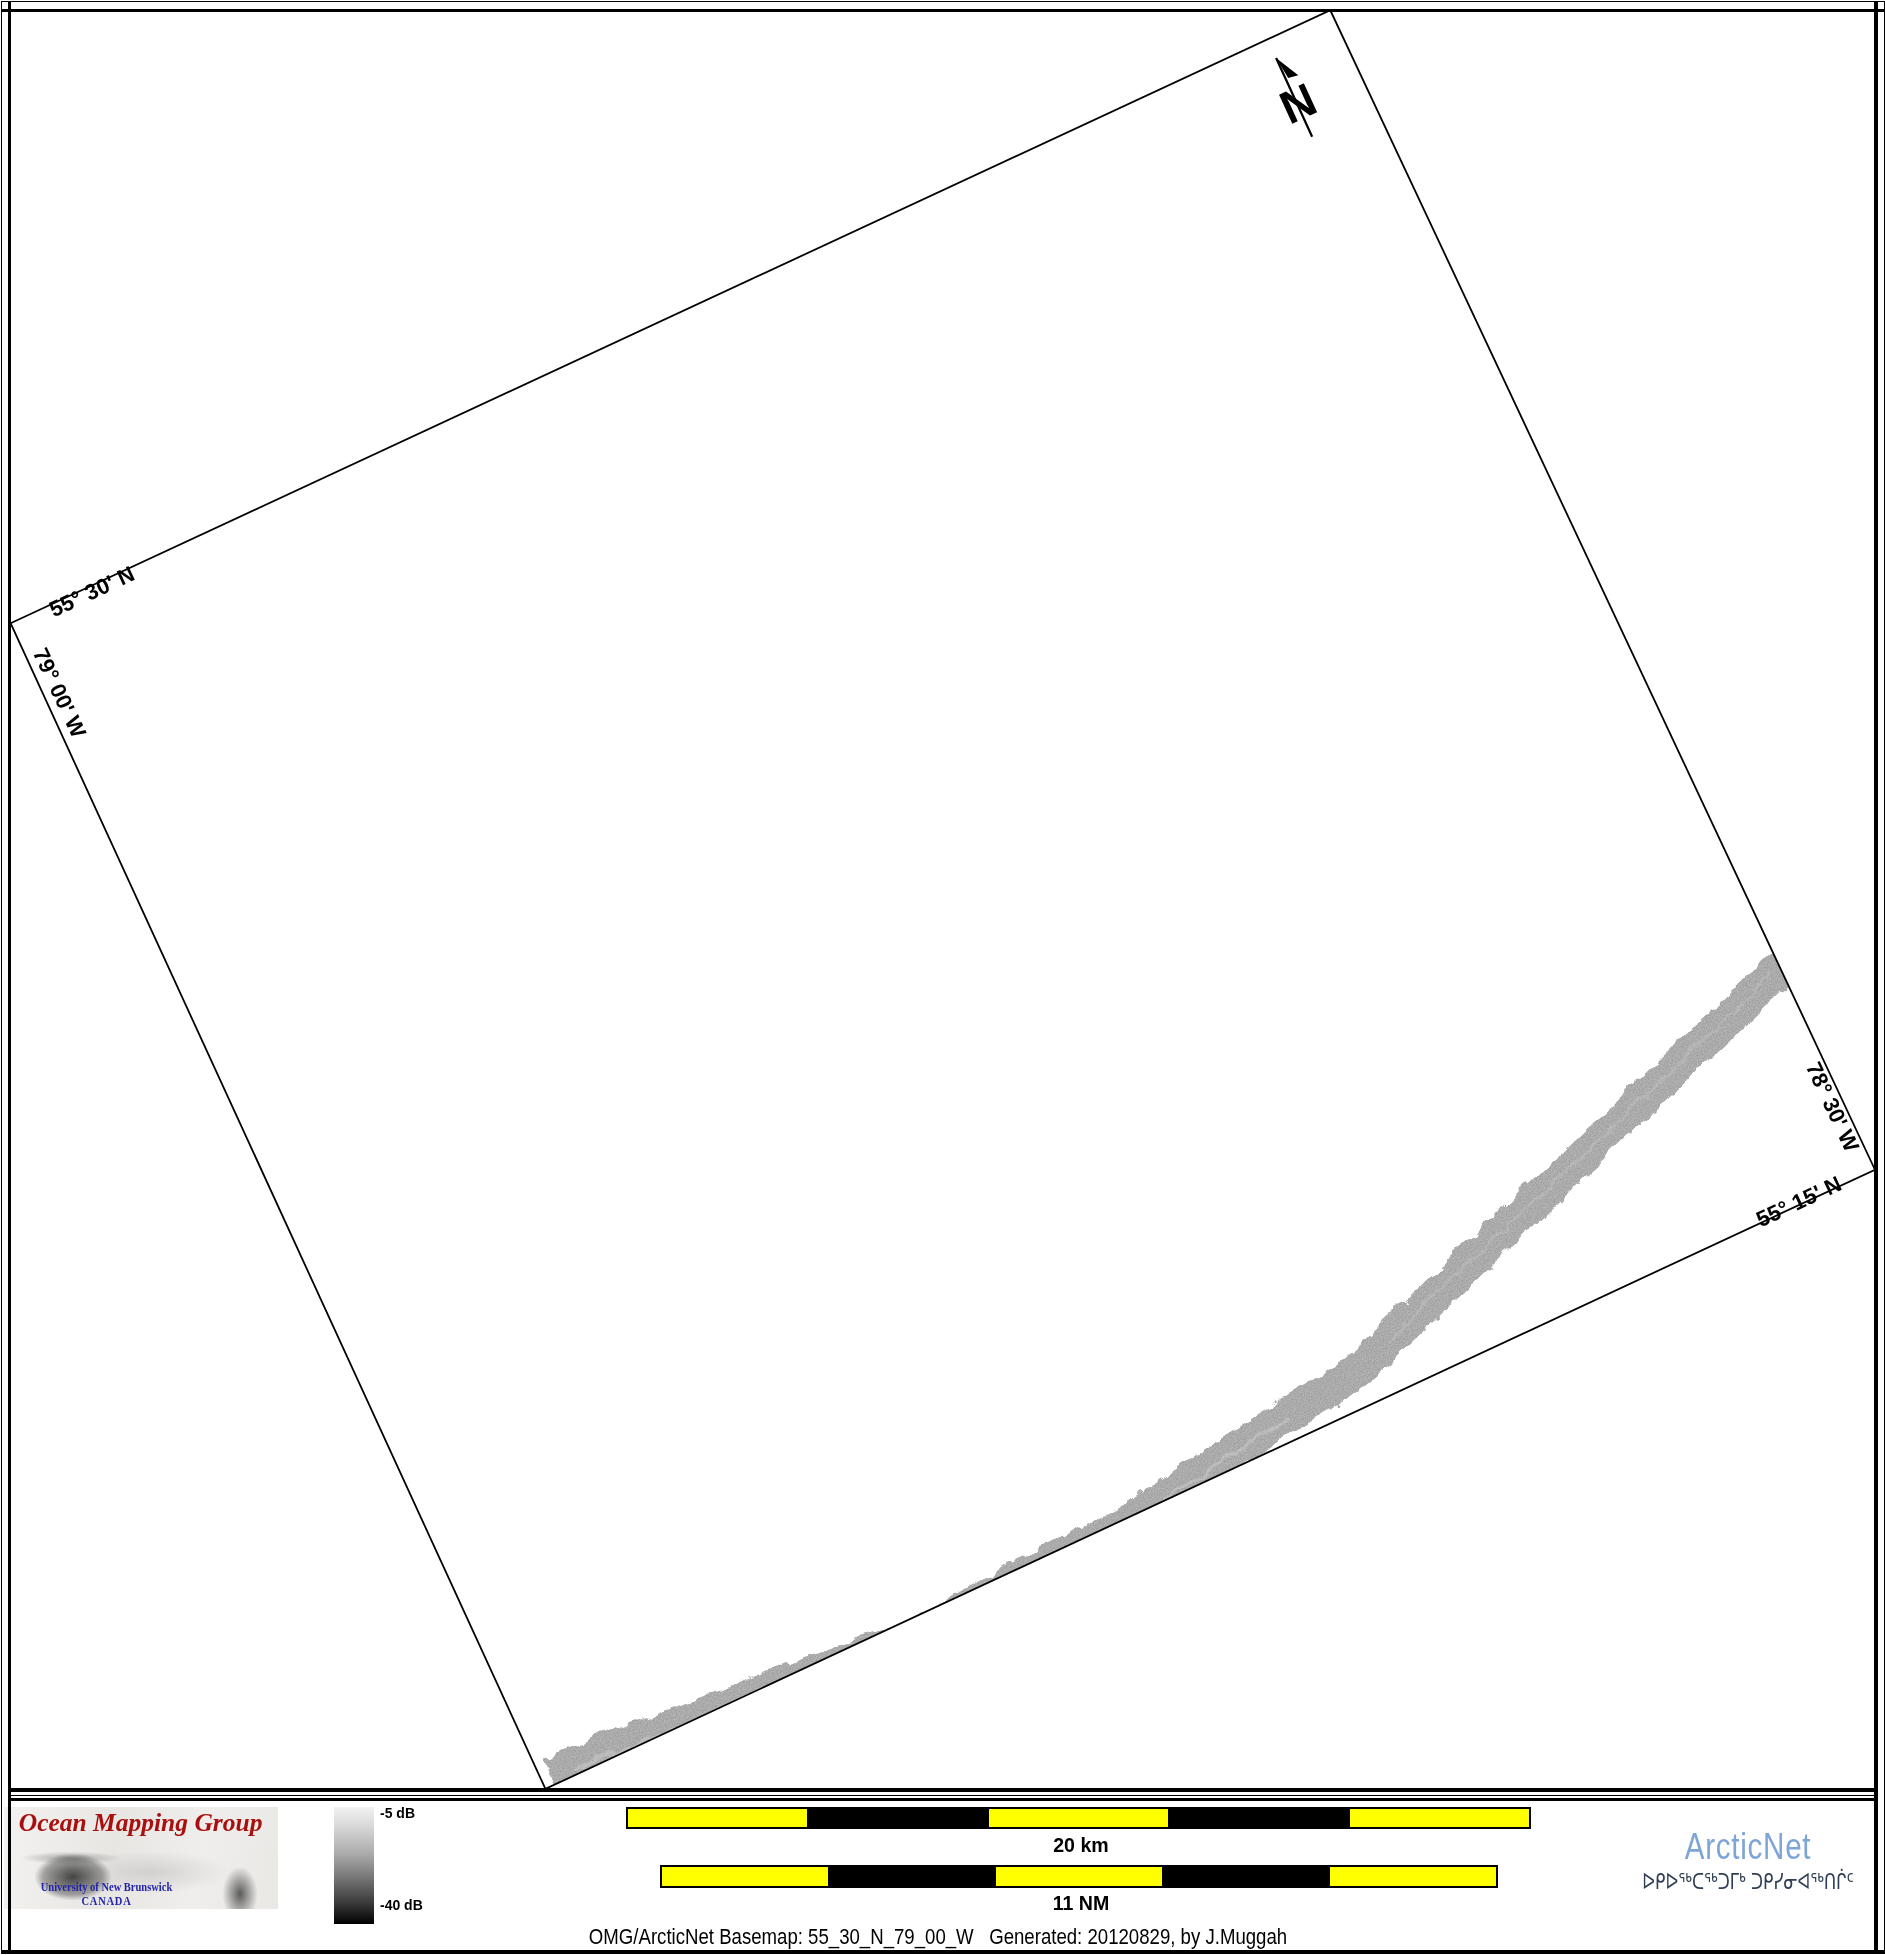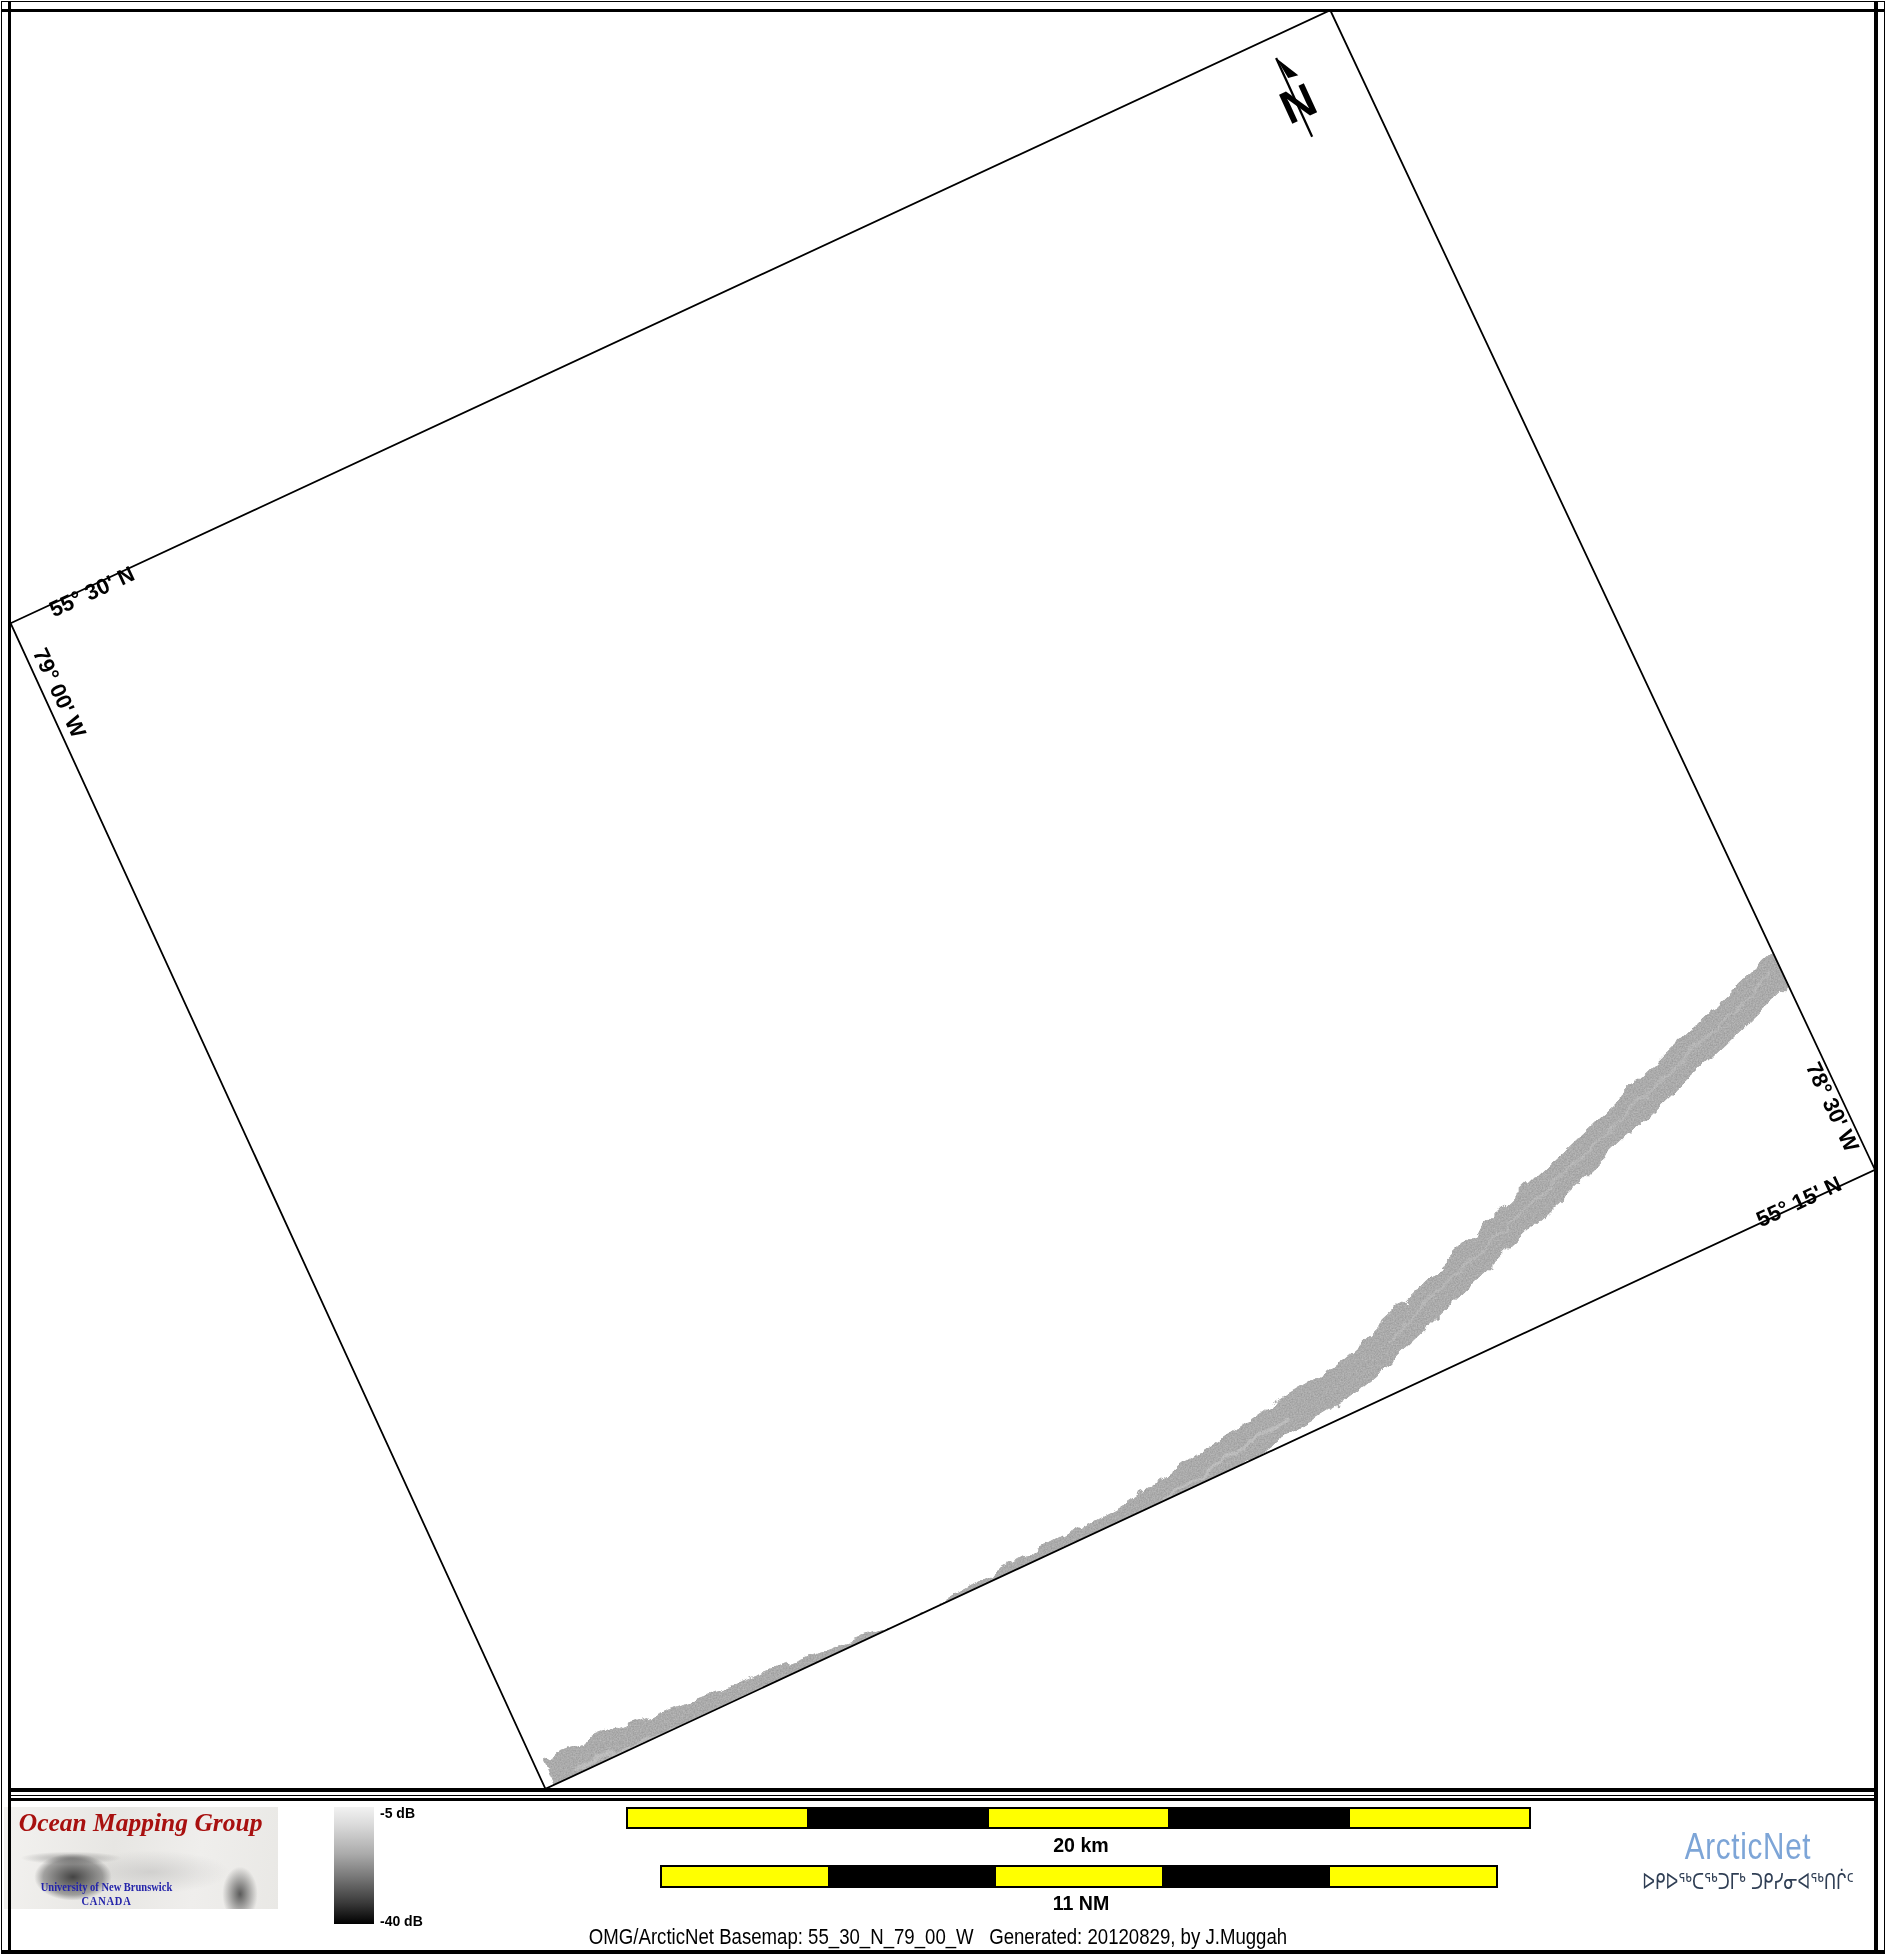--- a/index.html
+++ b/index.html
@@ -93,21 +93,21 @@
 
   <div class="omg-logo">
     <div class="omg-bg"></div>
     <div class="omg-title" style="color: rgb(168, 16, 15);">Ocean Mapping Group</div>
     <div class="omg-sub" style="top: 73px; color: rgb(36, 36, 170);">University of New Brunswick</div>
     <div class="omg-sub" style="top: 87px; letter-spacing: 0.9px; color: rgb(36, 36, 170);">CANADA</div>
   </div>
 
   <div class="colorbar"></div>
   <div class="cb-label" style="left:380px;top:1805px;">-5 dB</div>
-  <div class="cb-label" style="left:380px;top:1897px;margin-top:16px;">-40 dB</div>
+  <div class="cb-label" style="left:380px;top:1897px;">-40 dB</div>
 
   <div class="scalebar" style="left:626px;top:1807px;width:905px;">
     <div class="seg y" style="background: rgb(255, 255, 0);"></div>
     <div class="seg" style="background: rgb(0, 0, 0);"></div>
     <div class="seg y" style="background: rgb(255, 255, 0);"></div>
     <div class="seg" style="background: rgb(0, 0, 0);"></div>
     <div class="seg y" style="background: rgb(255, 255, 0);"></div>
   </div>
   <div class="sb-label" style="left:1081px;top:1845px;">20 km</div>
 

